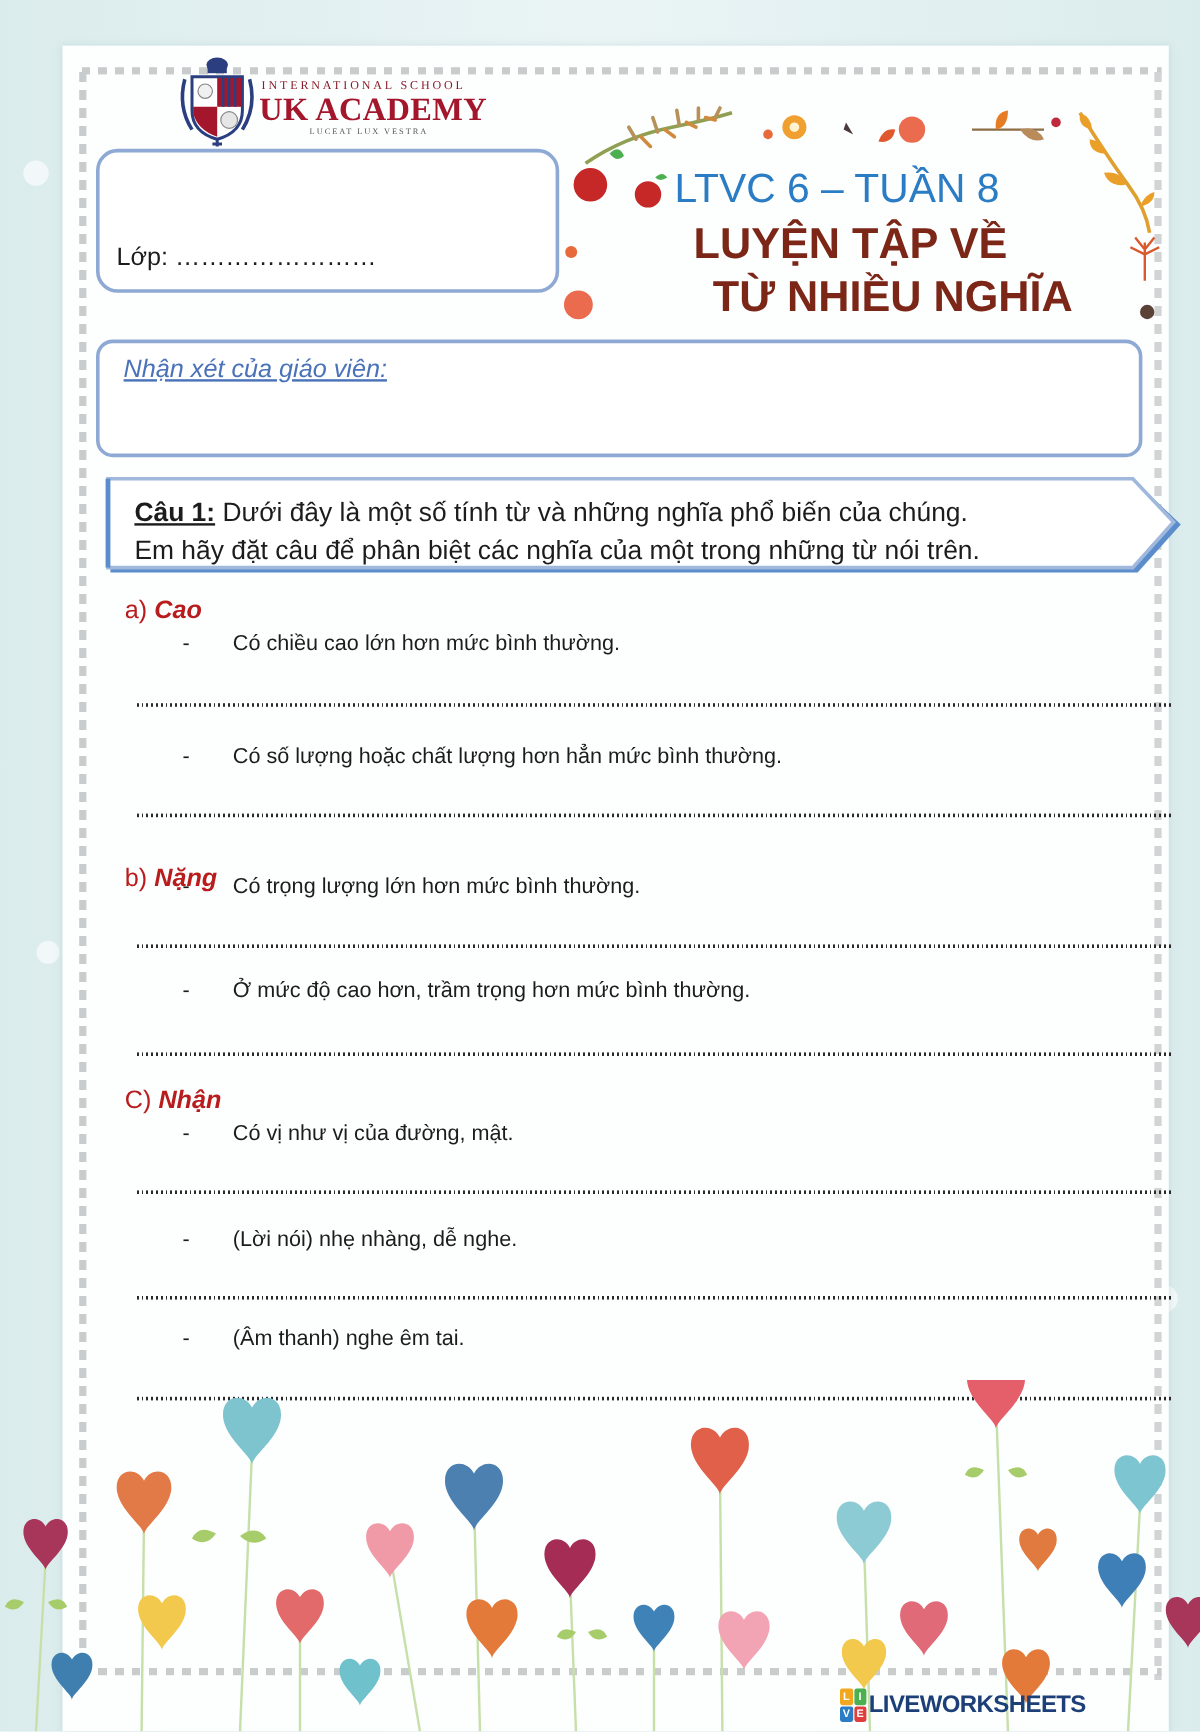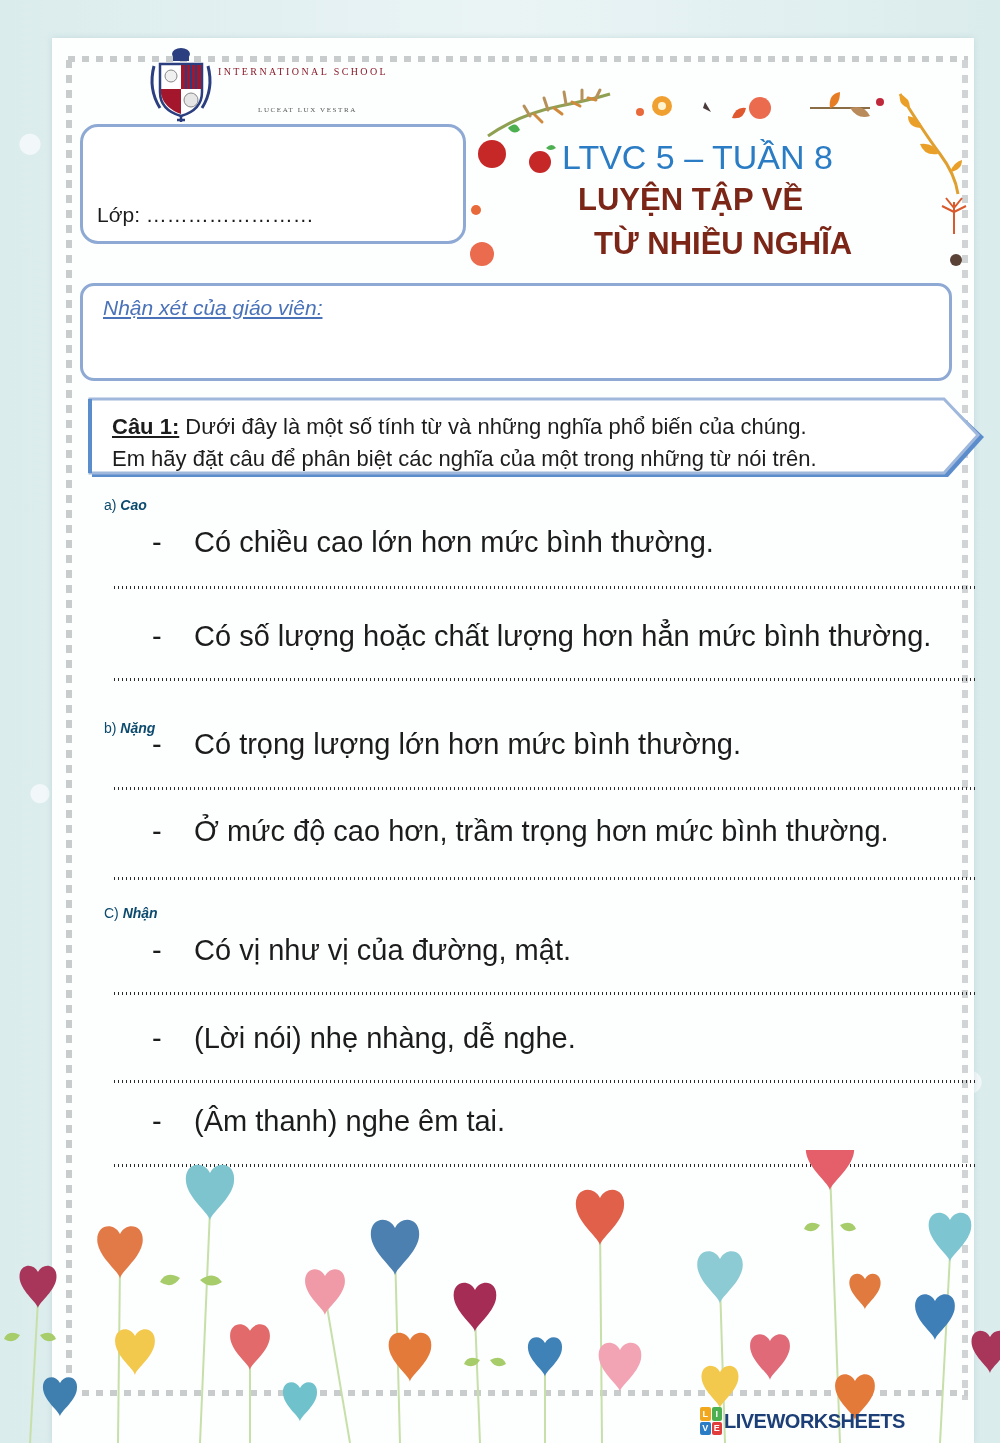--- a/index.html
+++ b/index.html
@@ -71,21 +71,21 @@
   .name-line {
     position: absolute; left: 14px; font-size: 21px; color: #1c1c1c; white-space: nowrap;
   }
 
   
   .title-wrap { position: absolute; left: 470px; top: 84px; width: 500px; height: 190px; }
   .title-1 {
     position: absolute; left: 92px; top: 54px; font-size: 34px; color: #2a7cc4; white-space: nowrap;
   }
   .title-2, .title-3 {
-    position: absolute; font-size: 31px; font-weight: bold; color: #7b2617; white-space: nowrap;
+    position: absolute; font-size: 36px; font-weight: bold; color: #7b2617; white-space: nowrap;
   }
   .title-2 { left: 108px; top: 98px; }
   .title-3 { left: 88px; top: 142px; margin-left: 36px; }
 
   
   .comment-box {
     position: absolute; left: 80px; top: 283px; width: 872px; height: 98px;
     border: 3px solid #8ea9d4; border-radius: 14px; background: #fff;
   }
   .comment-label {
@@ -97,25 +97,25 @@
   .q-banner { position: absolute; left: 86px; top: 395px; width: 900px; height: 90px; }
   .q-banner svg { position: absolute; left: 0; top: 0; }
   .q-text {
     position: absolute; left: 26px; top: 16px; width: 850px; font-size: 22px; line-height: 32px;
     color: #1c1c1c;
   }
   .q-label { font-weight: bold; text-decoration: underline; }
 
   
   .sec-label {
-    position: absolute; left: 104px; font-size: 14px; color: #0c4a6e; white-space: nowrap;
+    position: absolute; left: 104px; font-size: 21px; color: #b91c1c; white-space: nowrap;
   }
   .sec-label b { font-style: italic; font-weight: bold; }
   .item {
-    position: absolute; left: 152px; font-size: 29px; color: #1c1c1c; white-space: nowrap;
+    position: absolute; left: 152px; font-size: 18px; color: #1c1c1c; white-space: nowrap;
   }
   .item .dash { display: inline-block; width: 42px; }
   .answer-line {
     position: absolute; left: 114px; width: 864px; height: 3px;
     background: repeating-linear-gradient(90deg, #2a2a2a 0 1.5px, transparent 1.5px 4px);
   }
 
   
   .flowers { position: absolute; left: 0; top: 1150px; width: 1000px; height: 293px; }
 
@@ -154,20 +154,21 @@
     <rect x="35" y="21" width="20" height="24" fill="#a3162b"></rect>
     <line x1="40" y1="21" x2="40" y2="45" stroke="#2b3f80" stroke-width="2"></line>
     <line x1="45" y1="21" x2="45" y2="45" stroke="#2b3f80" stroke-width="2"></line>
     <line x1="50" y1="21" x2="50" y2="45" stroke="#2b3f80" stroke-width="2"></line>
     <path d="M15 45 H35 V70 Q18 64 15 50 Z" fill="#a3162b"></path>
     <circle cx="25" cy="32" r="6" fill="#f0f0f0" stroke="#888" stroke-width="1"></circle>
     <circle cx="45" cy="56" r="7" fill="#e6e6e6" stroke="#888" stroke-width="1"></circle>
     <path d="M35 72 L35 78 M31 76 H39" stroke="#2b3f80" stroke-width="2.5"></path>
   </svg>
   <div class="logo-small">INTERNATIONAL SCHOOL</div>
+  <div class="logo-main">UK ACADEMY</div>
   <div class="logo-motto">LUCEAT LUX VESTRA</div>
 </div>
 
 <div class="name-box">
   <div class="name-line" style="top:76px">Lớp: ……………………</div>
 </div>
 
 <div class="title-wrap">
   <svg width="500" height="190" viewBox="0 0 500 190" style="position:absolute;left:0;top:0">
 
@@ -196,21 +197,21 @@
     <circle cx="12" cy="170" r="12" fill="#ea6b4d"></circle>
 
     <path d="M430 10 Q455 50 470 70 Q485 90 488 110" stroke="#e0a030" stroke-width="3" fill="none"></path>
     <path d="M440 24 q-12 -2 -10 -14 q10 4 10 14" fill="#eaa028"></path>
     <path d="M452 44 q-14 0 -14 -12 q12 2 14 12" fill="#eaa028"></path>
     <path d="M468 70 q-14 2 -18 -10 q14 -2 18 10" fill="#eaa028"></path>
     <path d="M480 88 q4 -10 12 -12 q0 10 -12 12" fill="#eaa028"></path>
     <path d="M484 150 V118 M484 124 l-8 -10 M484 124 l8 -10 M484 128 l-12 -6 M484 128 l12 -6" stroke="#d95a2c" stroke-width="2" fill="none"></path>
     <circle cx="486" cy="176" r="6" fill="#5a4236"></circle>
   </svg>
-  <div class="title-1">LTVC 5 – TUẦN 8</div>
+  <div class="title-1">LTVC 6 – TUẦN 8</div>
   <div class="title-2">LUYỆN TẬP VỀ</div>
   <div class="title-3">TỪ NHIỀU NGHĨA</div>
 </div>
 
 <div class="comment-box">
   <div class="comment-label">Nhận xét của giáo viên:</div>
 </div>
 
 <div class="q-banner">
   <svg width="900" height="90" viewBox="0 0 900 90">

